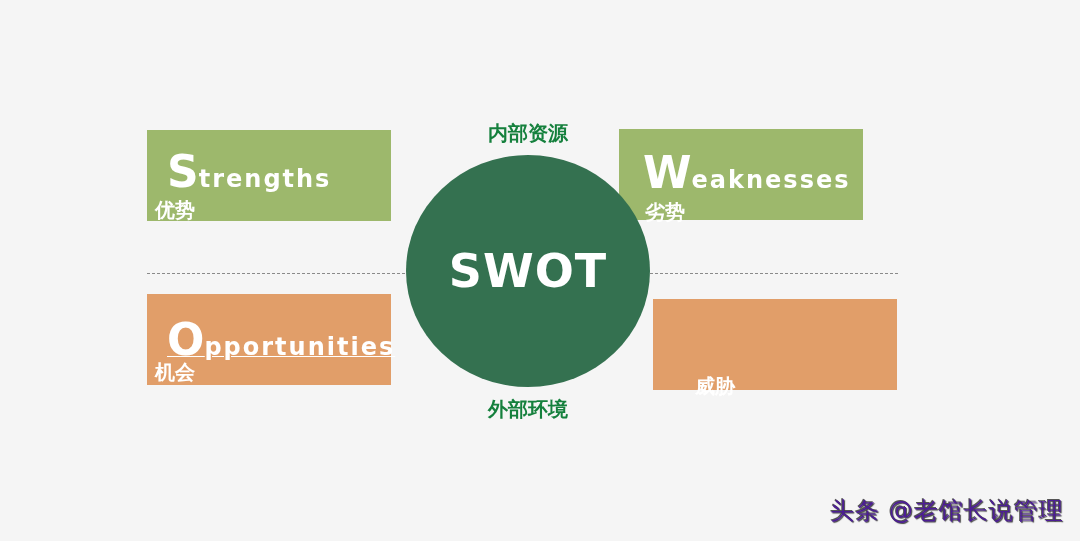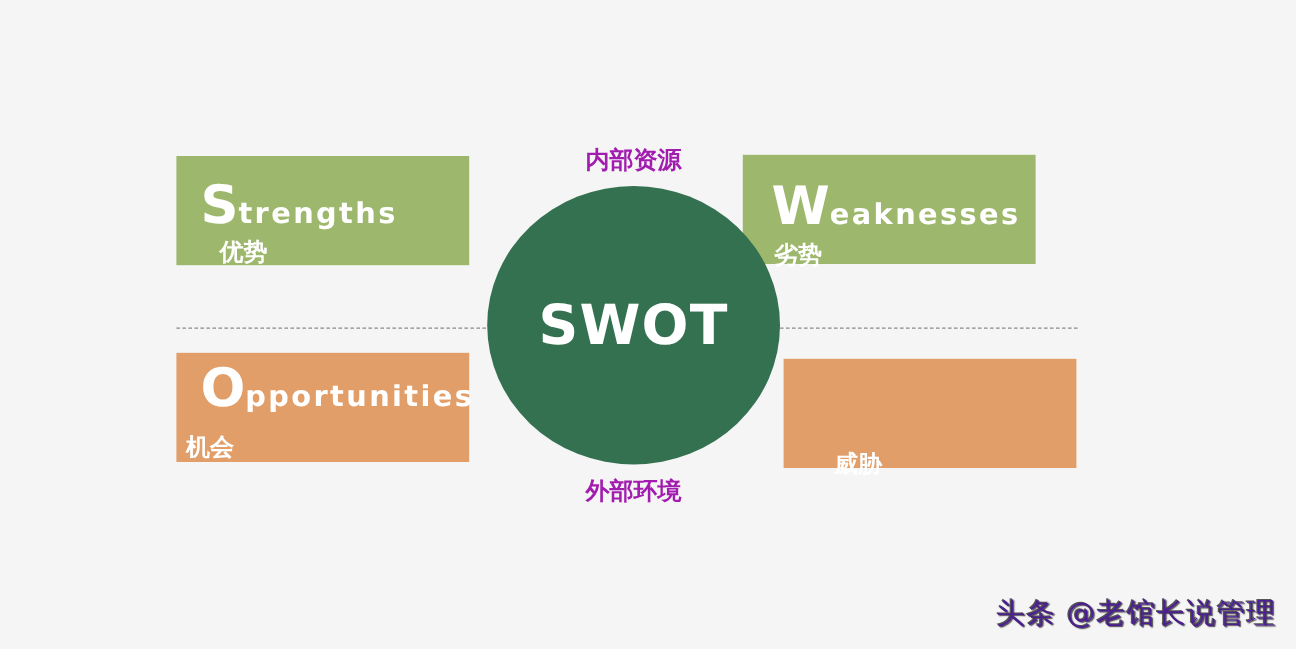--- a/index.html
+++ b/index.html
@@ -35,21 +35,21 @@
     .circle {
       position: absolute; left: 406px; top: 155px;
       width: 244px; height: 232px; border-radius: 50%;
       background: #347150;
       display: flex; align-items: center; justify-content: center; text-align: center;
     }
     .circle span {
       color: #ffffff; font-weight: bold; font-size: 46px; letter-spacing: 1px;
     }
     .caption {
-      position: absolute; font-size: 20px; font-weight: bold; color: #a21caf;
+      position: absolute; font-size: 20px; font-weight: bold; color: #15803d;
       width: 160px; text-align: center; left: 448px;
     }
     .watermark {
       position: absolute; right: 16px; bottom: 14px;
       font-size: 24px; color: #4c1d95;
       text-shadow: 1px 1px 1px #444, -1px -1px 0 #555;
       letter-spacing: 1px;
     }
   </style>
 </head>
@@ -57,32 +57,32 @@
 
 <div class="divider left"></div>
 <div class="divider right"></div>
 
 <div class="caption" style="top:120px;">内部资源</div>
 
 <div class="box green" style="left:147px; top:130px;">
   <div class="title" style="left:20px; top:20px;">
     <span class="cap">S</span><span class="rest">trengths</span>
   </div>
-  <div class="cn" style="left:36px; top:70px;">优势</div>
+  <div class="cn" style="left:8px; top:70px;">优势</div>
 </div>
 
 <div class="box green" style="left:619px; top:129px;">
   <div class="title" style="left:24px; top:22px;">
     <span class="cap">W</span><span class="rest">eaknesses</span>
   </div>
   <div class="cn" style="left:26px; top:73px;">劣势</div>
 </div>
 
 <div class="box orange" style="left:147px; top:294px;">
-  <div class="title" style="left:20px; top:8px;">
+  <div class="title" style="left:20px; top:24px;text-decoration:underline;">
     <span class="cap">O</span><span class="rest">pportunities</span>
   </div>
   <div class="cn" style="left:8px; top:68px;">机会</div>
 </div>
 
 <div class="box orange" style="left:653px; top:299px;">
   <div class="cn" style="left:42px; top:65px;margin-top:12px;">威胁</div>
 </div>
 
 <div class="circle">

